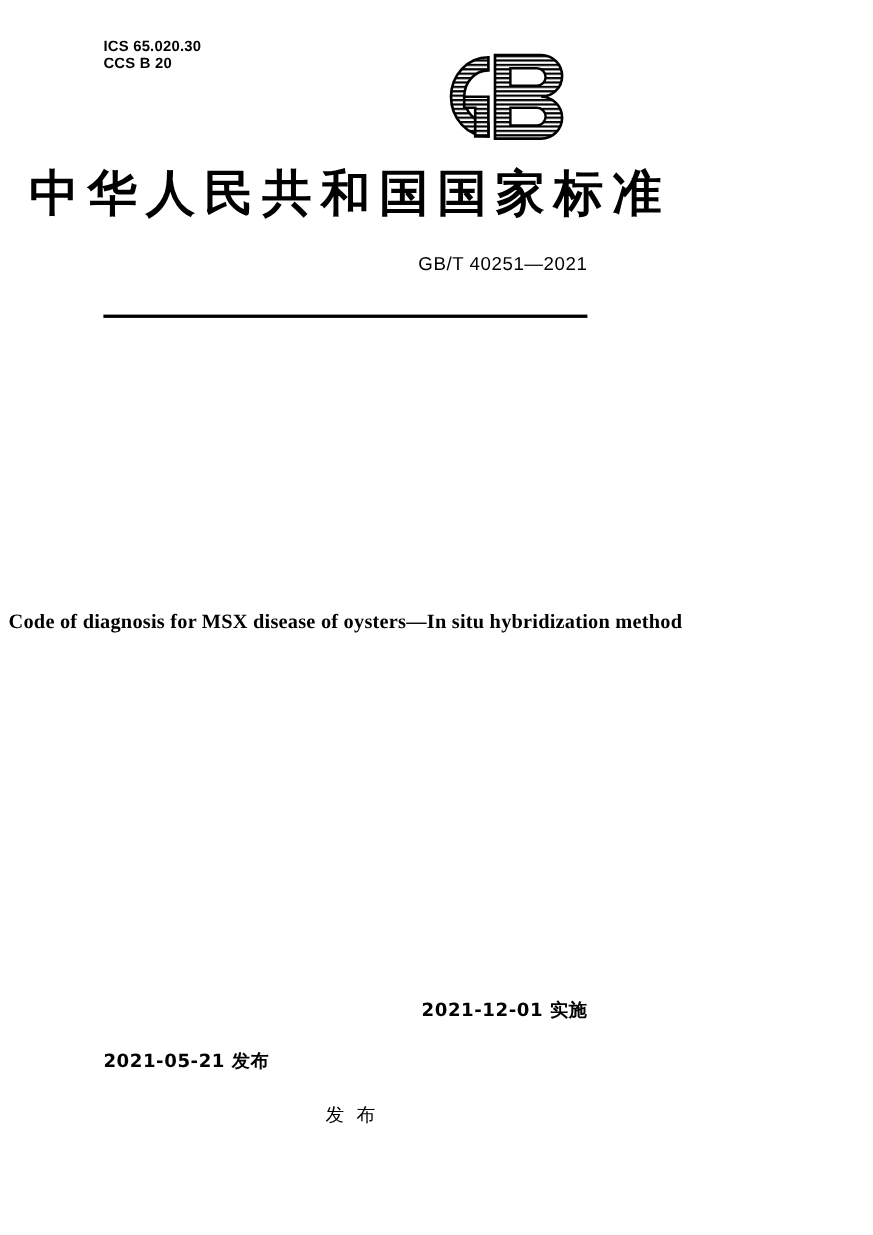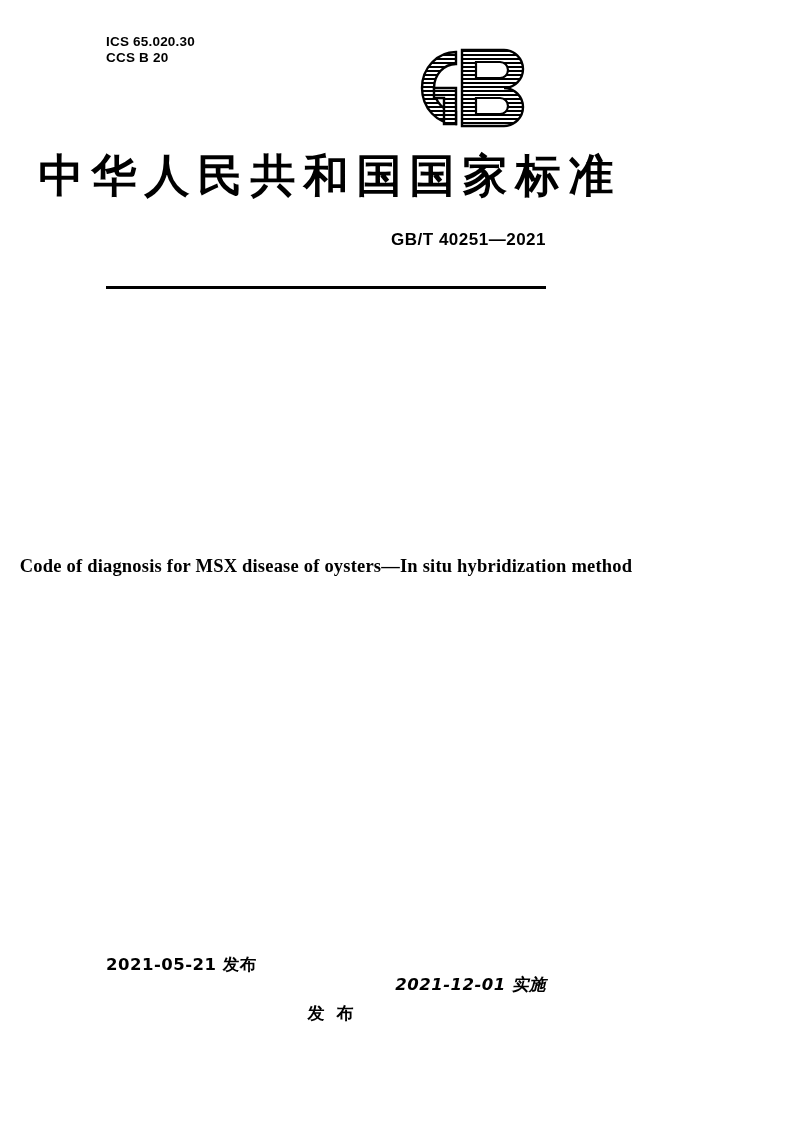--- a/index.html
+++ b/index.html
@@ -13,21 +13,20 @@
     font-family: "Liberation Sans", sans-serif;
     color: #000000;
     position: relative;
     overflow: hidden;
   }
   .page {
     position: relative;
     width: 628px;
     height: 1123px;
     box-sizing: border-box;
-    margin-left: 12px;
   }
 
   
   .ics-block {
     position: absolute;
     left: 94px;
     top: 34px;
     font-family: "Liberation Sans", sans-serif;
     font-weight: bold;
     font-size: 13.5px;
@@ -59,21 +58,21 @@
     padding-left: 8px;
     white-space: nowrap;
   }
 
   
   .std-number {
     position: absolute;
     right: 94px;
     top: 230px;
     font-family: "Liberation Sans", sans-serif;
-    font-weight: bold;
+    font-weight: normal;
     font-size: 17px;
     letter-spacing: 0.5px;
   }
 
   
   .rule {
     position: absolute;
     left: 94px;
     right: 94px;
     top: 286px;
@@ -118,26 +117,25 @@
     top: 954px;
     font-family: "DejaVu Sans", "Liberation Sans", sans-serif;
     font-weight: bold;
     font-size: 16.5px;
     letter-spacing: 0.5px;
     text-align: right;
   }
   .date-impl {
     position: absolute;
     right: 94px;
-    top: 974px;
+    top: 908px;
     font-family: "DejaVu Sans", "Liberation Sans", sans-serif;
     font-weight: bold;
     font-size: 16.5px;
     letter-spacing: 0.5px;
-    font-style: italic;
   }
 
   
   .issuers {
     position: absolute;
     left: 0;
     right: 0;
     top: 1002px;
     display: flex;
     justify-content: center;
@@ -146,21 +144,21 @@
   .issuer-names {
     font-family: "DejaVu Sans", "Liberation Sans", sans-serif;
     font-weight: bold;
     font-size: 21px;
     line-height: 29px;
     letter-spacing: 3px;
     text-align: center;
   }
   .issuer-verb {
     font-family: "DejaVu Sans", "Liberation Sans", sans-serif;
-    font-weight: bold;
+    font-weight: normal;
     font-size: 17px;
     letter-spacing: 3px;
     margin-left: 12px;
     padding-bottom: 4px;
   }
 </style>
 </head>
 <body>
 
 <div class="page">

